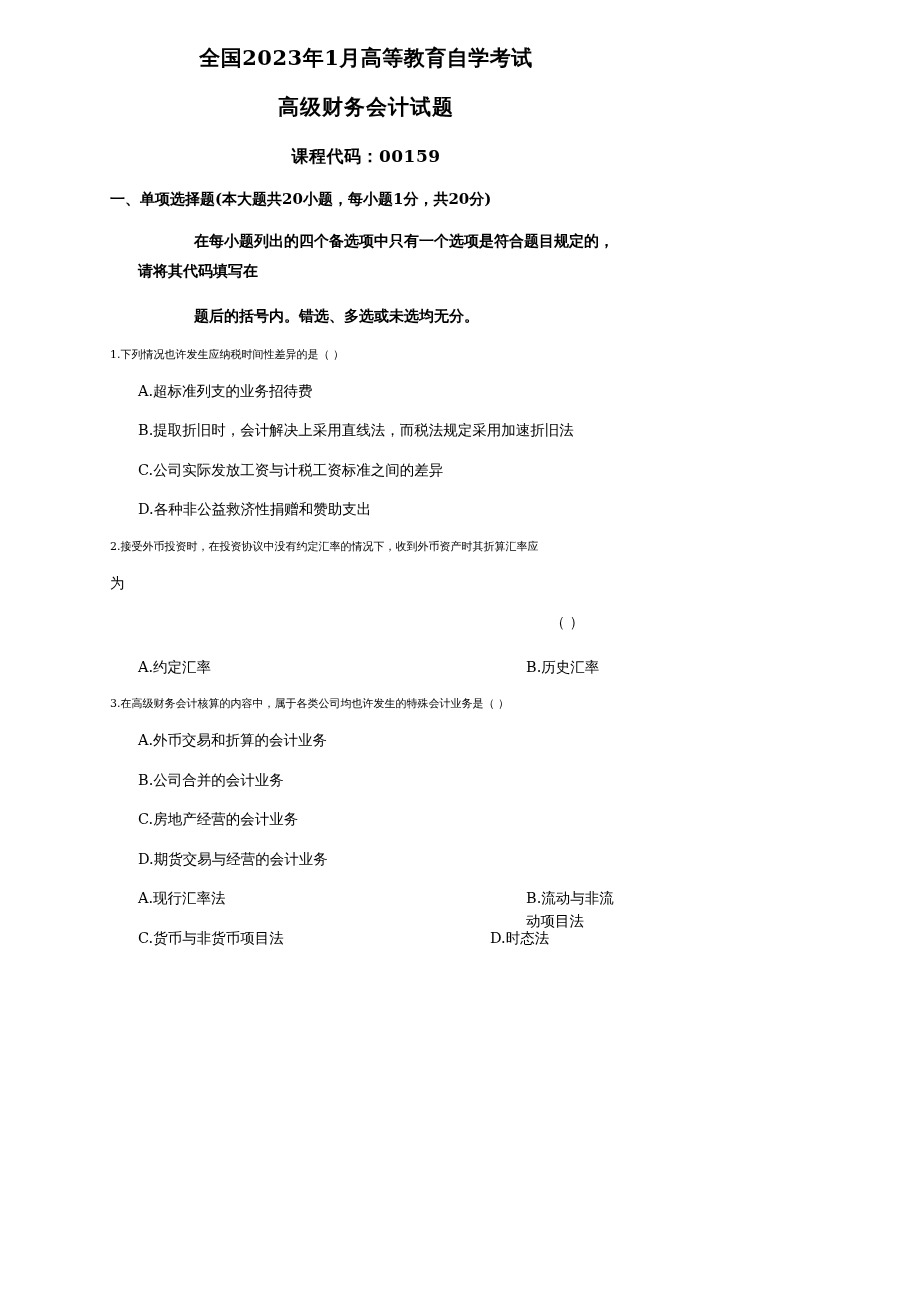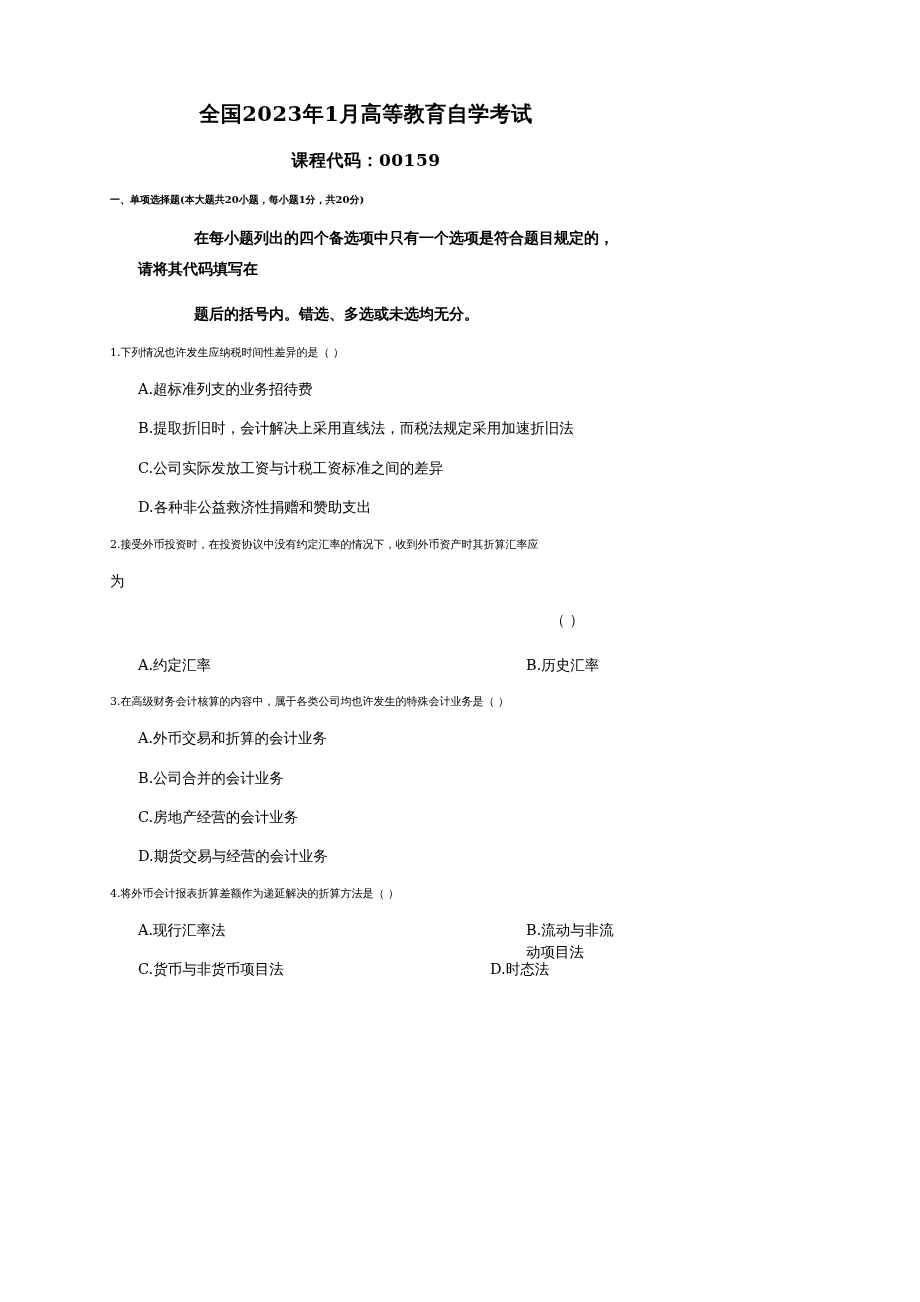--- a/index.html
+++ b/index.html
@@ -13,21 +13,21 @@
     font-family: "DejaVu Serif", "Liberation Serif", serif;
     color: #000000;
     position: relative;
     overflow: hidden;
   }
   .page {
     position: relative;
     width: 732px;
     height: 1302px;
     box-sizing: border-box;
-    padding: 100px 110px 0 110px;
+    padding: 44px 110px 0 110px;
   }
   .title-1 {
     font-size: 21px;
     font-weight: bold;
     text-align: center;
     letter-spacing: 0.5px;
     margin: 0 0 22px 0;
     line-height: 1.3;
   }
   .title-2 {
@@ -40,21 +40,21 @@
   }
   .title-3 {
     font-size: 17px;
     font-weight: bold;
     text-align: center;
     letter-spacing: 0.5px;
     margin: 0 0 22px 0;
     line-height: 1.3;
   }
   .section-head {
-    font-size: 10px;
+    font-size: 15px;
     font-weight: bold;
     margin: 0 0 16px 0;
     line-height: 1.4;
   }
   .instruction {
     font-size: 15px;
     font-weight: bold;
     line-height: 2.05;
     margin: 0 0 14px 0;
     text-indent: 56px;
@@ -100,20 +100,21 @@
     text-align: right;
     padding-right: 38px;
   }
 </style>
 </head>
 <body>
 
 <div class="page">
 
   <h1 class="title-1">全国2023年1月高等教育自学考试</h1>
+  <h2 class="title-2">高级财务会计试题</h2>
   <h3 class="title-3">课程代码：00159</h3>
 
   <div class="section-head">一、单项选择题(本大题共20小题，每小题1分，共20分)</div>
 
   <div class="instruction">在每小题列出的四个备选项中只有一个选项是符合题目规定的，请将其代码填写在</div>
   <div class="instruction">题后的括号内。错选、多选或未选均无分。</div>
 
   <div class="q">1.下列情况也许发生应纳税时间性差异的是（      ）</div>
   <div class="opt">A.超标准列支的业务招待费</div>
   <div class="opt">B.提取折旧时，会计解决上采用直线法，而税法规定采用加速折旧法</div>
@@ -127,21 +128,20 @@
     <span class="col-a">A.约定汇率</span>
     <span class="col-b pos-wide">B.历史汇率</span>
   </div>
 
   <div class="q">3.在高级财务会计核算的内容中，属于各类公司均也许发生的特殊会计业务是（      ）</div>
   <div class="opt">A.外币交易和折算的会计业务</div>
   <div class="opt">B.公司合并的会计业务</div>
   <div class="opt">C.房地产经营的会计业务</div>
   <div class="opt">D.期货交易与经营的会计业务</div>
 
-  <div class="q">4.将外币会计报表折算差额作为递延解决的折算方法是（      ）</div>
   <div class="opt-row">
     <span class="col-a">A.现行汇率法</span>
     <span class="col-b pos-wide">B.流动与非流动项目法</span>
   </div>
   <div class="opt-row">
     <span class="col-a">C.货币与非货币项目法</span>
     <span class="col-b pos-narrow">D.时态法</span>
   </div>
 
 </div>

